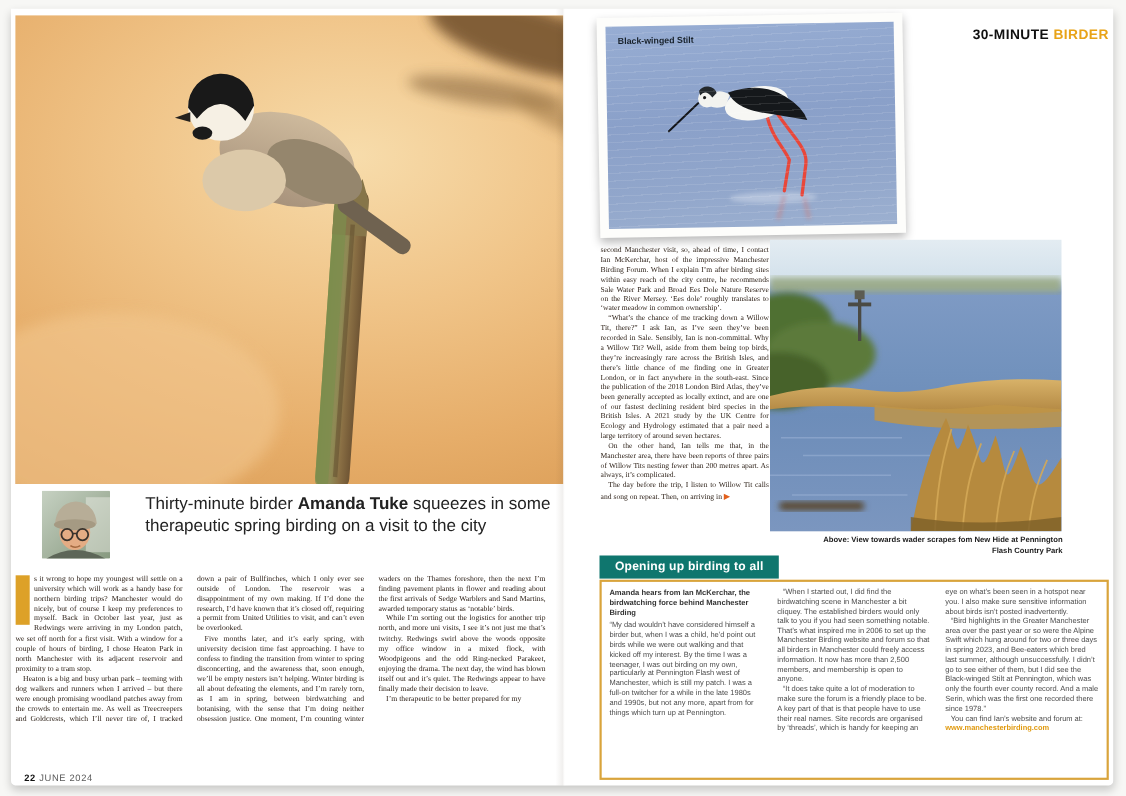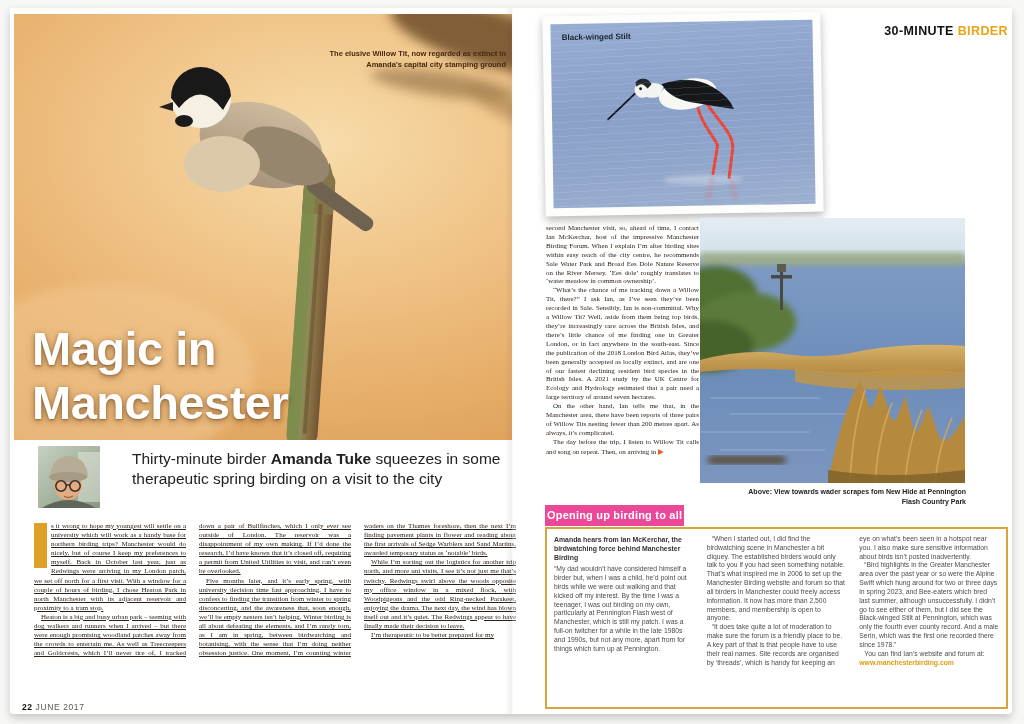--- a/index.html
+++ b/index.html
@@ -23,24 +23,24 @@
 
   .main-title { position:absolute; left:22px; top:314px; color:#fff; font-weight:800;
     font-size:47px; line-height:1.14; letter-spacing:-0.5px;
     text-shadow:0 2px 7px rgba(80,40,0,.55), 0 1px 2px rgba(80,40,0,.4); }
 
   .byline-row { position:absolute; left:28px; top:438px; width:470px; display:flex; gap:32px; }
   .avatar { width:62px; height:62px; flex:0 0 62px; overflow:hidden; border-radius:1px; }
   .standfirst { font-size:15.5px; line-height:1.3; color:#222; padding-top:3px; }
   .standfirst b { font-weight:800; }
 
-  .body-cols { position:absolute; left:24px; top:514px; width:482px; height:180px; overflow:hidden;
+  .body-cols { position:absolute; left:4px; top:514px; width:482px; height:180px; overflow:hidden;
     column-count:3; column-gap:13px;
     font-family:"Liberation Serif",serif; font-size:7px; line-height:1.3; color:#2d2118;
-    text-align:justify;text-decoration:underline; }
+    text-align:justify; }
   .body-cols p + p { text-indent:7px; }
   .drop-cap { float:left; width:13px; height:45px; background:#dda128; margin:1px 4px 0 0; }
 
   .folio { position:absolute; left:12px; top:694px; font-size:8.5px; letter-spacing:.6px; color:#5a5a5a; }
   .folio b { color:#111; font-weight:700;margin-top:28px; }
 
   .gutter { position:absolute; left:495px; top:0; width:14px; height:706px;
     background:linear-gradient(to right, rgba(0,0,0,0) 0%, rgba(60,40,20,.07) 45%, rgba(255,255,255,.35) 60%, rgba(0,0,0,0) 100%); }
 
   
@@ -59,22 +59,22 @@
   .rp-col { position:absolute; left:536px; top:216px; width:153px; height:278px; overflow:hidden;
     font-family:"Liberation Serif",serif; font-size:6.9px; line-height:1.29; color:#2d2118; text-align:justify; }
   .rp-col p + p { text-indent:7px; }
   .cont-arrow { color:#e2601c; font-size:7.5px; letter-spacing:-1px; }
 
   .wetland-photo { position:absolute; left:690px; top:210px; width:265px; height:265px; overflow:hidden;
     background:linear-gradient(to bottom, #e3ecf2 0%, #d4e2ec 13%, #7e9ac4 18%, #7292bd 45%, #6d8db9 60%, #7b96bf 100%); }
   .wetland-caption { position:absolute; left:738px; top:479px; width:218px; text-align:right;
     font-size:7px; line-height:1.45; font-weight:bold; color:#222; }
 
-  .panel-tab { position:absolute; left:535px; top:497px; background:#ec4899; color:#fff;
-    font-size:11px; font-weight:800; padding:4px 2px 5px; letter-spacing:.2px; }
+  .panel-tab { position:absolute; left:535px; top:497px; background:#0f766e; color:#fff;
+    font-size:11px; font-weight:800; padding:4px 14px 5px; letter-spacing:.2px; }
 
   .panel-box { position:absolute; left:535px; top:519px; width:463px; height:182px;
     border:2px solid #d9a43b; background:#fff; padding:6px 7px; overflow:hidden; }
   .panel-cols { column-count:3; column-gap:13px; height:100%;
     font-size:6.8px; line-height:1.3; color:#4c4c4c; }
   .panel-cols h4 { font-size:6.9px; color:#333; font-weight:800; margin-bottom:3px; line-height:1.32; }
   .panel-cols p + p { text-indent:5px; }
   .panel-url { font-weight:800; color:#e09a10; text-indent:0 !important; }
 </style>
 </head>
@@ -125,25 +125,23 @@
         <ellipse cx="208" cy="150" rx="38" ry="28" fill="#dcc9a9"></ellipse>
         <circle cx="187" cy="84" r="30" fill="#f6f0e4"></circle>
         <path d="M157,84 A30,30 0 0 1 217,82 L209,96 Q187,66 165,94 Z" fill="#191919"></path>
         <ellipse cx="170" cy="107" rx="9" ry="6" fill="#1b1b1b"></ellipse>
         <path d="M159,88 l-14,5 l14,4 z" fill="#26221e"></path>
       </g>
     </svg>
   </div>
 
 
-  <div class="tit-caption">The elusive Willow Tit, now regarded as extinct in Amanda’s capital city stamping ground</div>
 
   <h1 class="main-title">
-    <span>Magic in</span><br>
-    <span>Manchester</span>
+    <br>
   </h1>
 
   <div class="byline-row">
     <div class="avatar">
       <svg width="62" height="62" viewBox="0 0 62 62">
         <defs>
             <linearGradient id="avbg" x1="0" y1="0" x2="1" y2="1">
           <stop offset="0" stop-color="#c6d1c2"></stop>
               <stop offset="1" stop-color="#87997f"></stop>
             </linearGradient>
@@ -164,21 +162,21 @@
   </div>
 
   <div class="body-cols">
     <p><span class="drop-cap"></span><span>s it wrong to hope my youngest will settle on a university which will work as a handy base for northern birding trips? Manchester would do nicely, but of course I keep my preferences to myself. Back in October last year, just as Redwings were arriving in my London patch, we set off north for a first visit. With a window for a couple of hours of birding, I chose Heaton Park in north Manchester with its adjacent reservoir and proximity to a tram stop.</span></p>
     <p>Heaton is a big and busy urban park – teeming with dog walkers and runners when I arrived – but there were enough promising woodland patches away from the crowds to entertain me. As well as Treecreepers and Goldcrests, which I’ll never tire of, I tracked down a pair of Bullfinches, which I only ever see outside of London. The reservoir was a disappointment of my own making. If I’d done the research, I’d have known that it’s closed off, requiring a permit from United Utilities to visit, and can’t even be overlooked.</p>
     <p>Five months later, and it’s early spring, with university decision time fast approaching. I have to confess to finding the transition from winter to spring disconcerting, and the awareness that, soon enough, we’ll be empty nesters isn’t helping. Winter birding is all about defeating the elements, and I’m rarely torn, as I am in spring, between birdwatching and botanising, with the sense that I’m doing neither obsession justice. One moment, I’m counting winter waders on the Thames foreshore, then the next I’m finding pavement plants in flower and reading about the first arrivals of Sedge Warblers and Sand Martins, awarded temporary status as ‘notable’ birds.</p>
     <p>While I’m sorting out the logistics for another trip north, and more uni visits, I see it’s not just me that’s twitchy. Redwings swirl above the woods opposite my office window in a mixed flock, with Woodpigeons and the odd Ring-necked Parakeet, enjoying the drama. The next day, the wind has blown itself out and it’s quiet. The Redwings appear to have finally made their decision to leave.</p>
     <p>I’m therapeutic to be better prepared for my</p>
   </div>
 
-  <div class="folio"><b>22</b><span> JUNE 2017</span></div>
+  <div class="folio"><b>22</b><span> JUNE 2024</span></div>
 
   <div class="gutter"></div>
 
   <div class="section-header"><span>30-MINUTE </span><span class="gold">BIRDER</span></div>
 
   <div class="stilt-frame">
     <div class="stilt-photo">
       <div class="ripples"></div>
       <svg width="262" height="184" viewBox="0 0 262 184">
         <defs>

